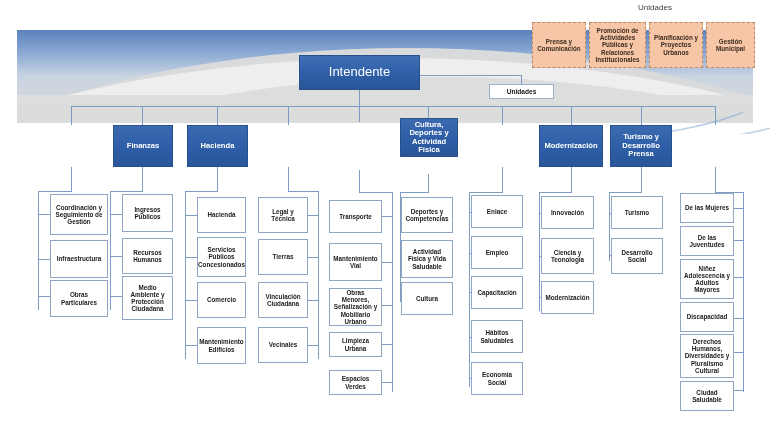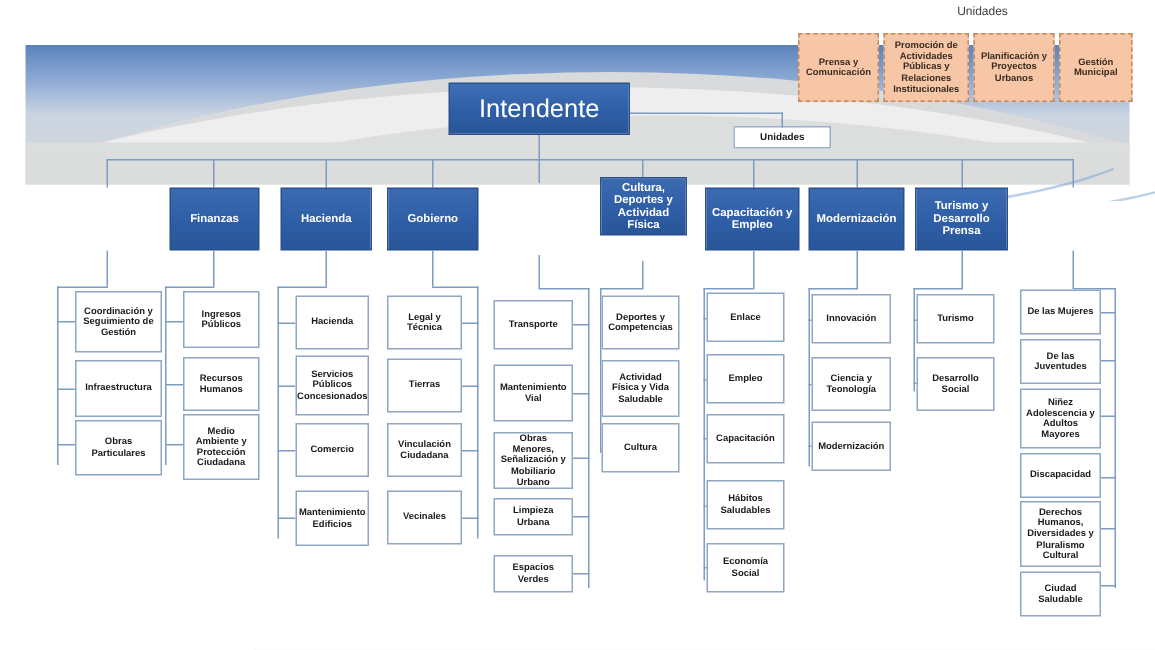--- a/index.html
+++ b/index.html
@@ -47,21 +47,21 @@
     border-color:transparent transparent rgba(120,160,210,.5) transparent;
   }
 
   
   .box{
     position:absolute;box-sizing:border-box;display:flex;align-items:center;
     justify-content:center;text-align:center;line-height:1.12;
   }
   .root-box{
     background:linear-gradient(180deg,#3f6fb5 0%,#2e5ea6 55%,#2a5698 100%);
-    color:#ffffff;font-size:17px;border:1px solid #27508d;
+    color:#ffffff;font-size:13px;border:1px solid #27508d;
   }
   .dept-box{
     background:linear-gradient(180deg,#3b6ab0 0%,#2d5da5 60%,#2a5698 100%);
     color:#ffffff;font-size:7.6px;font-weight:bold;border:1px solid #27508d;
     padding:2px;
   }
   .sub-box{
     background:#ffffff;color:#1a1a1a;font-size:6.3px;font-weight:bold;
     border:1px solid #8fa6c4;padding:2px;
   }
@@ -124,23 +124,21 @@
   <div class="ln lnv" style="left:288px;top:106px;height:19px;"></div>
   <div class="ln lnv" style="left:359px;top:106px;height:16px;"></div>
   <div class="ln lnv" style="left:428px;top:106px;height:16px;"></div>
   <div class="ln lnv" style="left:502px;top:106px;height:19px;"></div>
   <div class="ln lnv" style="left:571px;top:106px;height:19px;"></div>
   <div class="ln lnv" style="left:641px;top:106px;height:19px;"></div>
   <div class="ln lnv" style="left:715px;top:106px;height:19px;"></div>
 
   <div class="box dept-box" style="left:113px;top:125px;width:60px;height:42px;">Finanzas</div>
   <div class="box dept-box" style="left:187px;top:125px;width:61px;height:42px;">Hacienda</div>
-  <div class="box dept-box" style="left:258px;top:125px;width:61px;height:42px;">Gobierno</div>
   <div class="box dept-box" style="left:400px;top:118px;width:58px;height:39px;">Cultura, Deportes y Actividad Física</div>
-  <div class="box dept-box" style="left:470px;top:125px;width:63px;height:42px;">Capacitación y Empleo</div>
   <div class="box dept-box" style="left:539px;top:125px;width:64px;height:42px;">Modernización</div>
   <div class="box dept-box" style="left:610px;top:125px;width:62px;height:42px;">Turismo y Desarrollo Prensa</div>
 
   <div class="ln lnv" style="left:71px;top:167px;height:24px;"></div>
   <div class="ln lnv" style="left:38px;top:191px;height:119px;"></div>
   <div class="ln lnh" style="left:38px;top:191px;width:34px;"></div>
   <div class="ln lnh" style="left:38px;top:214px;width:12px;"></div>
   <div class="ln lnh" style="left:38px;top:259px;width:12px;"></div>
   <div class="ln lnh" style="left:38px;top:296px;width:12px;"></div>
   <div class="box sub-box" style="left:50px;top:194px;width:58px;height:41px;">Coordinación y Seguimiento de Gestión</div>

